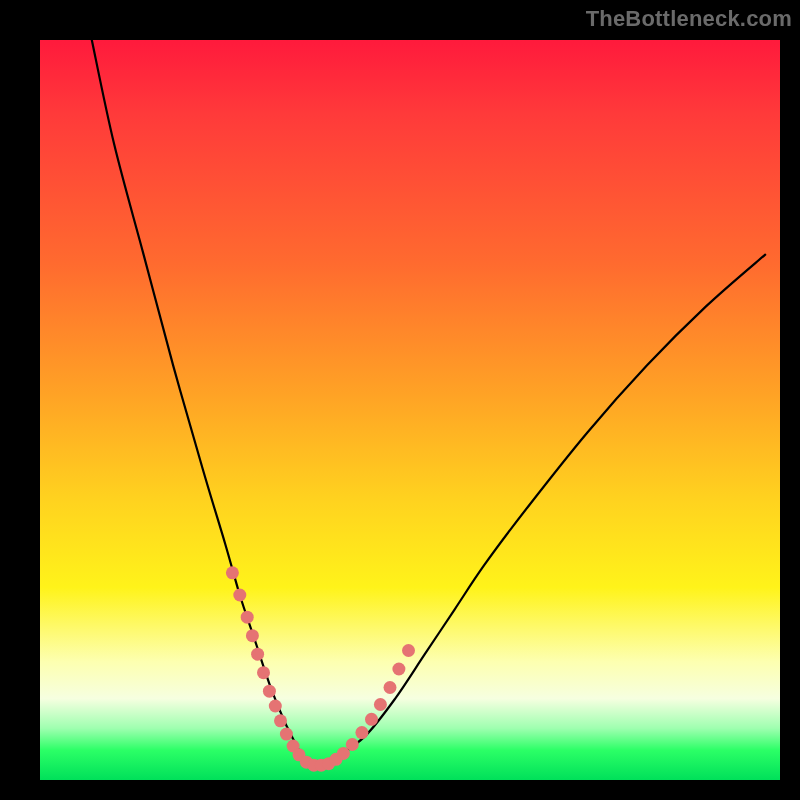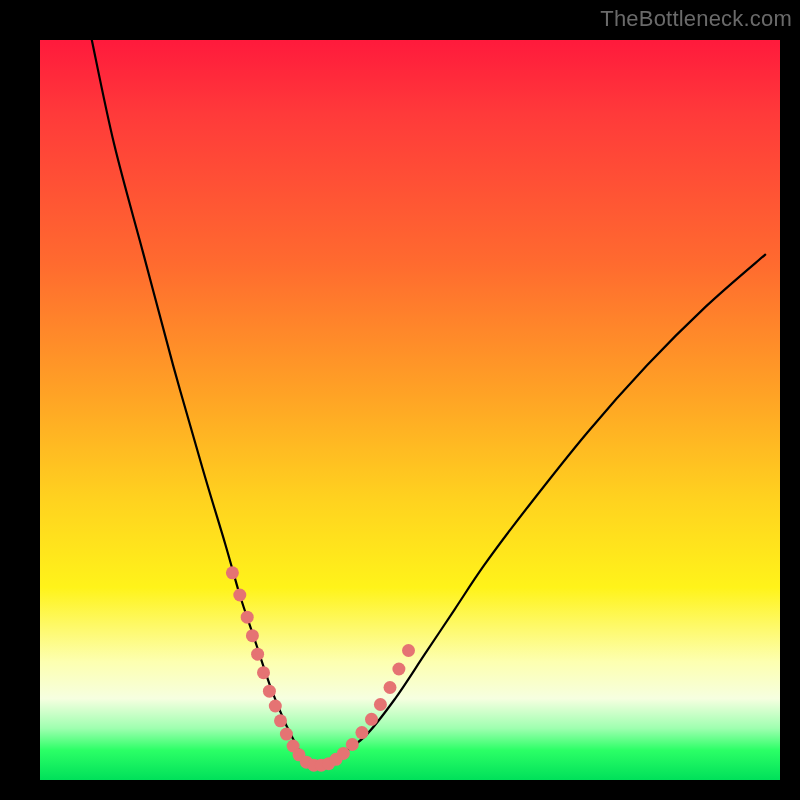--- a/index.html
+++ b/index.html
@@ -40,21 +40,21 @@
       #2bff66 96%,
       #00e05a 100%
     );
   }
   .watermark {
     position: absolute;
     top: 6px;
     right: 8px;
     color: #6a6a6a;
     font-size: 22px;
-    font-weight: 400;
+    font-weight: 700;
     letter-spacing: 0.2px;
     user-select: none;
   }
   svg.overlay {
     position: absolute;
     left: 40px;
     top: 40px;
     width: 740px;
     height: 740px;
     overflow: visible;

